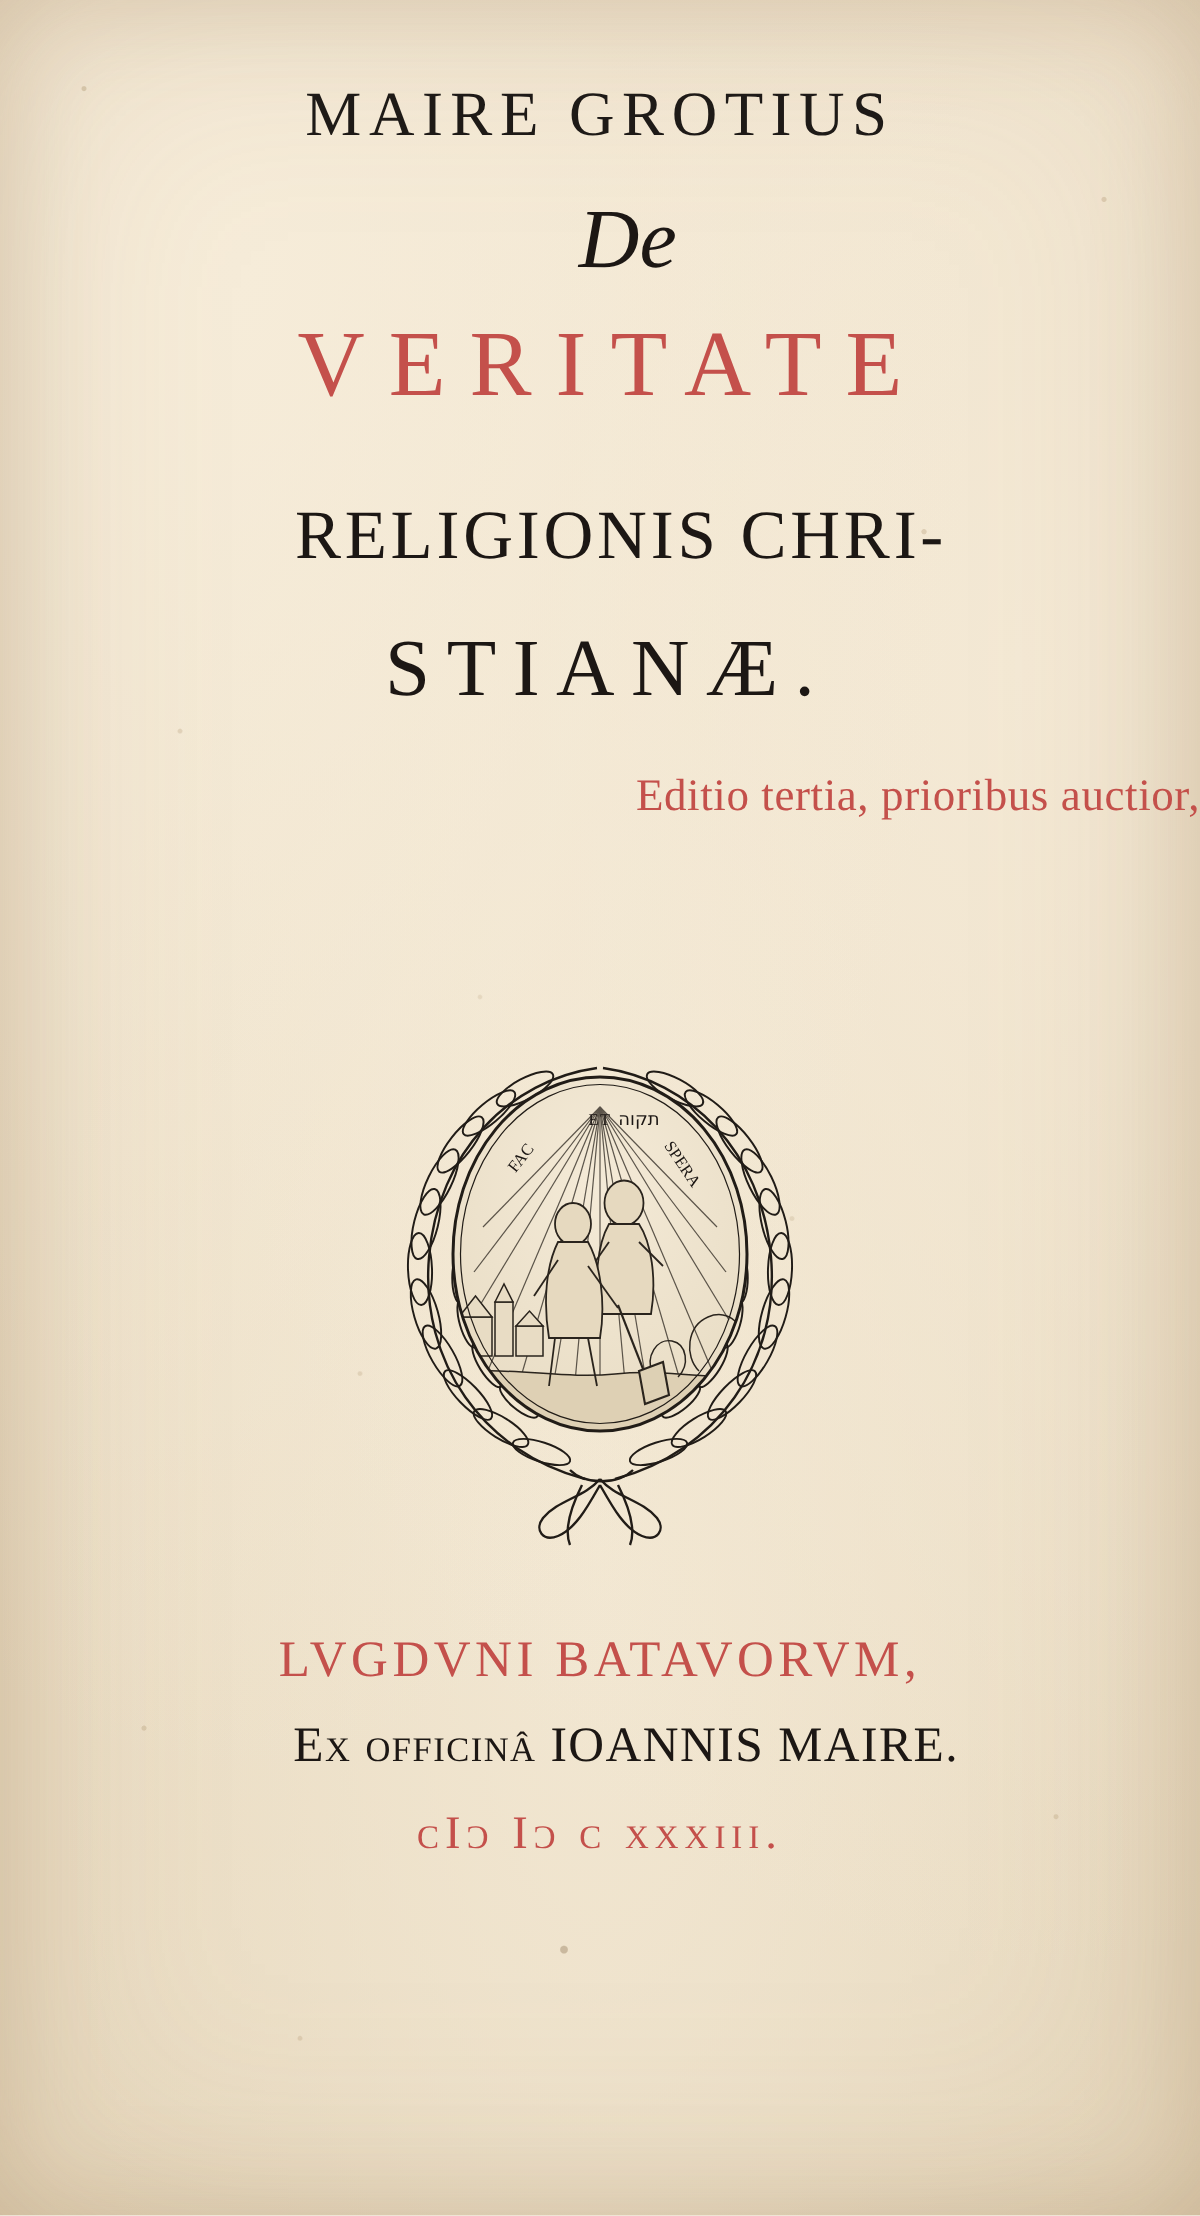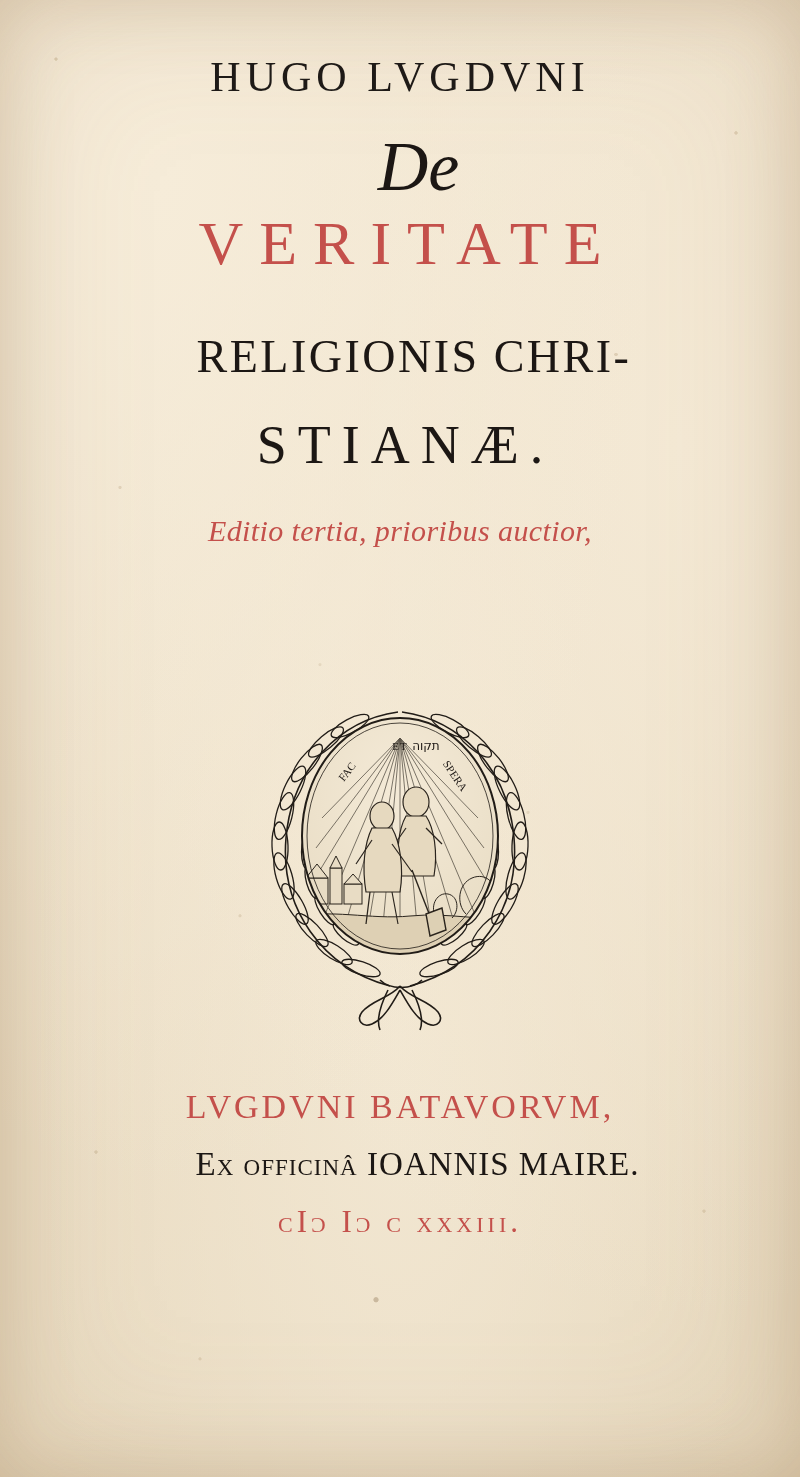--- a/index.html
+++ b/index.html
@@ -66,21 +66,21 @@
     position: absolute; left: 0; right: 0; top: 56px;
     font-size: 42px; letter-spacing: 5px;
     font-variant: small-caps;
     font-weight: 400;
   }
 
   .ttl-de {
     position: absolute; left: 0; right: 0; top: 132px;
     font-family: "Liberation Serif", serif;
     font-style: italic;
-    font-size: 70px;
+    font-size: 56px;
     color: #1c1714;
     padding-left: 37px;
   }
 
   .ttl-veritate {
     position: absolute; left: 0; right: 0; top: 212px;
     font-size: 62px;
     letter-spacing: 16px;
     color: #c4504b;
     text-indent: 16px;
@@ -96,24 +96,24 @@
   .ttl-stianae {
     position: absolute; left: 0; right: 0; top: 418px;
     font-size: 54px;
     letter-spacing: 11px;
     color: #1c1714;
     text-indent: 11px;
   }
 
   .ttl-ed1 {
     position: absolute; left: 0; right: 0; top: 516px;
-    font-style: italic;
     font-size: 30px;
     color: #c4504b;
     letter-spacing: .4px;
+    text-align: right;
   }
   .ttl-ed2 {
     position: absolute; left: 0; right: 0; top: 568px;
     font-style: italic;
     font-size: 30px;
     color: #1c1714;
     letter-spacing: .4px;
   }
 
   
@@ -148,21 +148,21 @@
     color: #c4504b;
   }
   .sc { font-variant: small-caps; }
 </style>
 </head>
 <body>
 
 <div id="page">
   <div id="content">
 
-    <div class="line ttl-author sc">HUGO LVGDVNI</div>
+    <div class="line ttl-author sc">MAIRE GROTIUS</div>
 
     <div class="line ttl-de">De</div>
 
     <div class="line ttl-veritate">VERITATE</div>
 
     <div class="line ttl-religionis sc">RELIGIONIS CHRI-</div>
 
     <div class="line ttl-stianae sc">STIANÆ.</div>
 
     <div class="line ttl-ed1">Editio tertia, prioribus auctior,</div>

